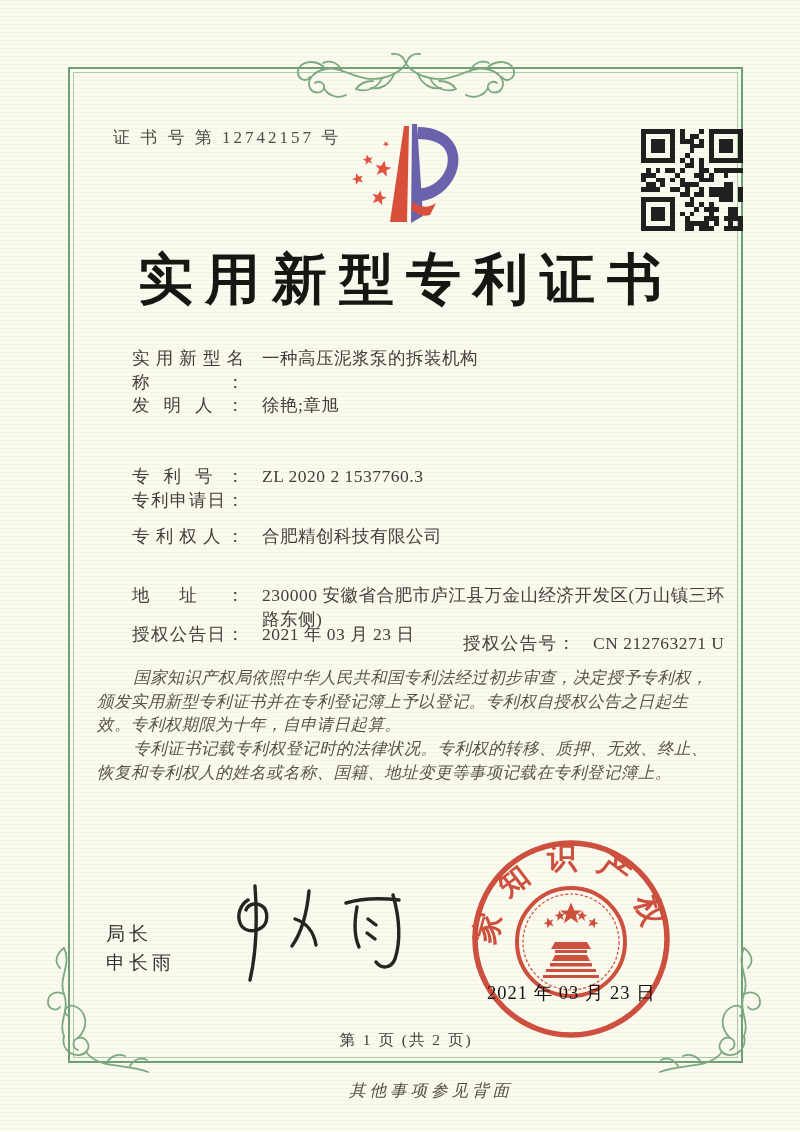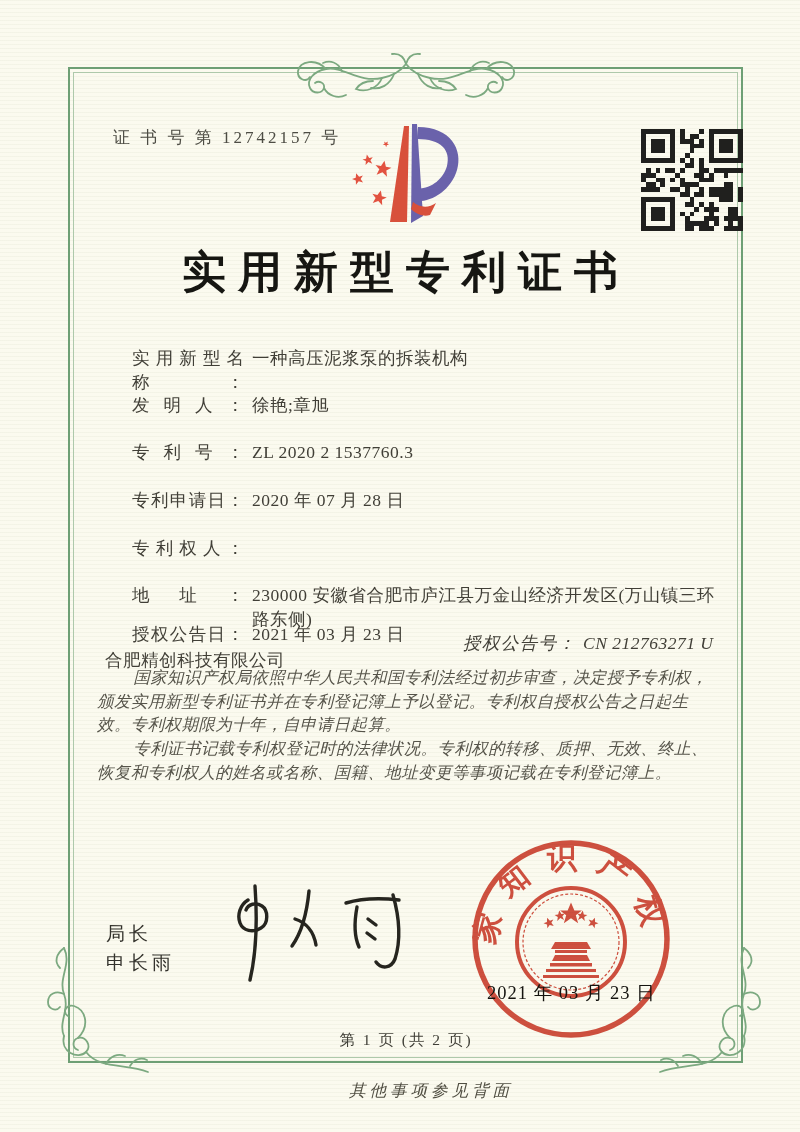--- a/index.html
+++ b/index.html
@@ -18,30 +18,30 @@
   .frame::after{
     content:"";position:absolute;inset:3px;border:1px solid #aec9ab;
   }
   .certno{
     position:absolute;left:97px;top:126px;font-size:17px;letter-spacing:3px;color:#4d4c44;margin-left:16px;
   }
   .logo{position:absolute;left:338px;top:114px;}
   .qr{position:absolute;left:641px;top:129px;width:102px;height:102px;fill:#20201e;shape-rendering:crispEdges;}
   .title{
     position:absolute;left:0;top:243px;width:800px;margin:0;text-align:center;
-    font-size:44px;font-weight:bold;letter-spacing:12px;text-indent:12px;color:#161612;
+    font-size:55px;font-weight:bold;letter-spacing:12px;text-indent:12px;color:#161612;
   }
   .row{position:absolute;left:97px;display:flex;font-size:17.5px;line-height:24px;color:#413f37;}
   .lab{flex:0 0 112px;width:112px;text-align:justify;text-align-last:justify;margin-left:35px;}
-  .val{margin-left:8px;letter-spacing:0.5px;}
-  .row-name{top:346px;} .row-inv{top:393px;} .row-pat{top:440px;}
-  .row-app{top:488px;} .row-own{top:536px;flex-direction:column;} .row-addr{top:583px;}
+  .val{margin-left:18px;letter-spacing:0.5px;}
+  .row-name{top:346px;} .row-inv{top:393px;} .row-pat{top:464px;}
+  .row-app{top:488px;} .row-own{top:524px;} .row-addr{top:583px;}
   .row-addr .val{width:468px;}
   .row-grant{top:622px;}
-  .grant2{position:absolute;left:428px;top:631px;display:flex;font-size:17.5px;line-height:24px;color:#413f37;font-style:italic;}
+  .grant2{position:absolute;left:428px;top:631px;display:flex;font-size:17.5px;line-height:24px;color:#413f37;}
   .para{
     position:absolute;left:97px;width:622px;margin:0;
     font-size:16.5px;line-height:23.6px;text-indent:2.2em;font-style:italic;
     color:#56544a;letter-spacing:0.4px;
   }
   .para1{top:666px;} .para2{top:737px;}
   .dir{position:absolute;left:106px;font-family:"Liberation Sans","DejaVu Sans",sans-serif;
        font-size:19px;letter-spacing:4px;color:#33322c;}
   .dir-title{top:921px;} .dir-name{top:950px;}
   .signature{position:absolute;left:210px;top:878px;}
@@ -268,21 +268,20 @@
   <div class="row row-inv">
     <span class="lab">发明人：</span>
     <span class="val">徐艳;章旭</span>
   </div>
   <div class="row row-pat">
     <span class="lab">专利号：</span>
     <span class="val">ZL 2020 2 1537760.3</span>
   </div>
   <div class="row row-app">
     <span class="lab">专利申请日：</span>
-    <span class="val">2020 年 07 月 28 日</span>
   </div>
   <div class="row row-own">
     <span class="lab">专利权人：</span>
     <span class="val">合肥精创科技有限公司</span>
   </div>
   <div class="row row-addr">
     <span class="lab">地址：</span>
     <span class="val">230000 安徽省合肥市庐江县万金山经济开发区(万山镇三环路东侧)</span>
   </div>
 

